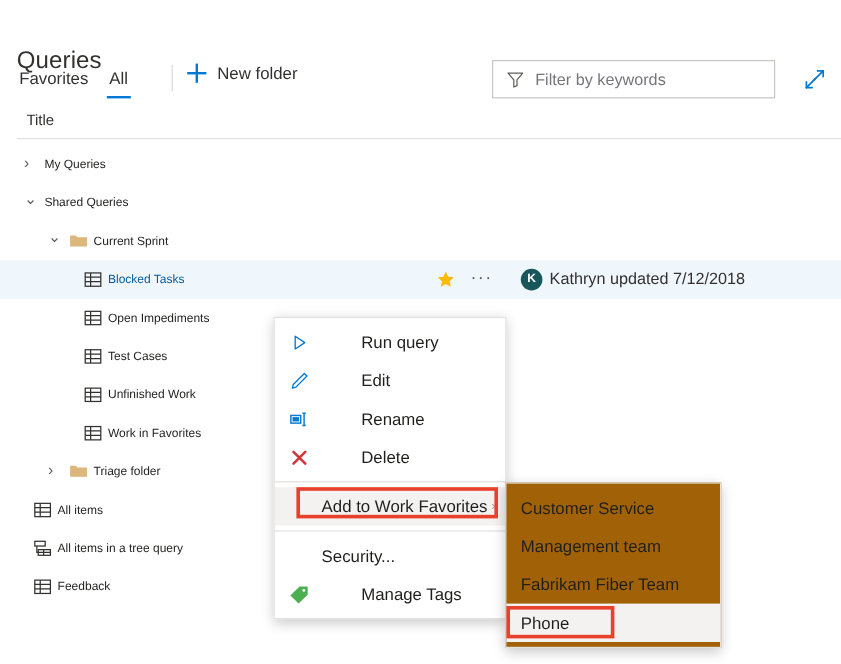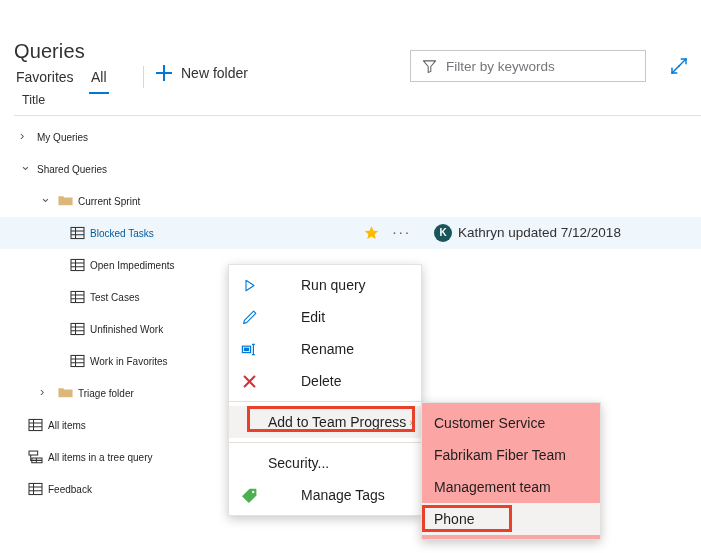--- a/index.html
+++ b/index.html
@@ -13,21 +13,21 @@
   #root { position: relative; width: 701px; height: 553px; }
 
   
   .page-title {
     position: absolute; left: 14px; top: 12px;
     font-size: 20px; font-weight: 400; color: #323130;
     letter-spacing: .1px;
     margin-top: 28px;
   }
   .toolbar {
-    position: absolute; left: 0; top: 60px; width: 691px; height: 40px;
+    position: absolute; left: 0; top: 48px; width: 691px; height: 40px;
   }
   .tab {
     position: absolute; top: 6px;
     font-size: 14px; color: #323130; cursor: pointer;
     padding: 3px 2px;
   }
   .tab.favorites { left: 14px; }
   .tab.all { left: 89px; }
   .tab.all .tab-underline {
     position: absolute; left: 0; right: 0; bottom: -6px;
@@ -136,21 +136,21 @@
   .ctx-sep { height: 1px; background: #e1dfdd; margin: 4px 0; }
   .submenu-arrow {
     position: absolute; right: 8px; top: 50%; transform: translateY(-50%);
     color: #a19f9d; font-size: 11px;
   }
 
   
   .sub-menu {
     position: absolute; left: 421px; top: 402px;
     width: 180px;
-    background: #fca5a5;
+    background: #a16207;
     border: 1px solid #e4e2e0;
     box-shadow: 0 3px 10px rgba(0,0,0,.22);
     padding: 4px 0;
     z-index: 31;
   }
   .sub-item {
     height: 32px; display: flex; align-items: center;
     padding: 0 12px; font-size: 14px; color: #201f1e; cursor: pointer;
   }
   .sub-item.hovered { background: #f3f2f1; }
@@ -328,21 +328,21 @@
       <div class="ctx-item">
         <span class="ci-icon">
           <svg viewBox="0 0 17 17" class="" style="width: 17px; height: 17px;">
             <path d="M3.6 3.6 L13.4 13.4 M13.4 3.6 L3.6 13.4" stroke="#d13438" stroke-width="2.1" stroke-linecap="round"></path>
           </svg>
         </span>
         <span>Delete</span>
       </div>
       <div class="ctx-sep"></div>
       <div class="ctx-item noicon hovered">
-        <span>Add to Team Progress</span>
+        <span>Add to Work Favorites</span>
         <span class="submenu-arrow">›</span>
       </div>
       <div class="ctx-sep"></div>
       <div class="ctx-item noicon">
         <span>Security...</span>
       </div>
       <div class="ctx-item">
         <span class="ci-icon">
           <svg viewBox="0 0 17 17" class="" style="width: 17px; height: 17px;">
             <path d="M8.6 1.8h5.8c.6 0 1 .4 1 1v5.8L7.8 16 1 9.2 8.6 1.8z" fill="#4caf50"></path>
@@ -351,24 +351,24 @@
         </span>
         <span>Manage Tags</span>
       </div>
     </div>
 
   <div class="sub-menu" id="sub-menu">
       <div class="sub-item">
         <span>Customer Service</span>
       </div>
       <div class="sub-item">
+        <span>Management team</span>
+      </div>
+      <div class="sub-item">
         <span>Fabrikam Fiber Team</span>
-      </div>
-      <div class="sub-item">
-        <span>Management team</span>
       </div>
       <div class="sub-item hovered">
         <span>Phone</span>
       </div>
     </div>
 
   <div class="annot a-fav"></div>
   <div class="annot a-phone"></div>
 
 </div>

